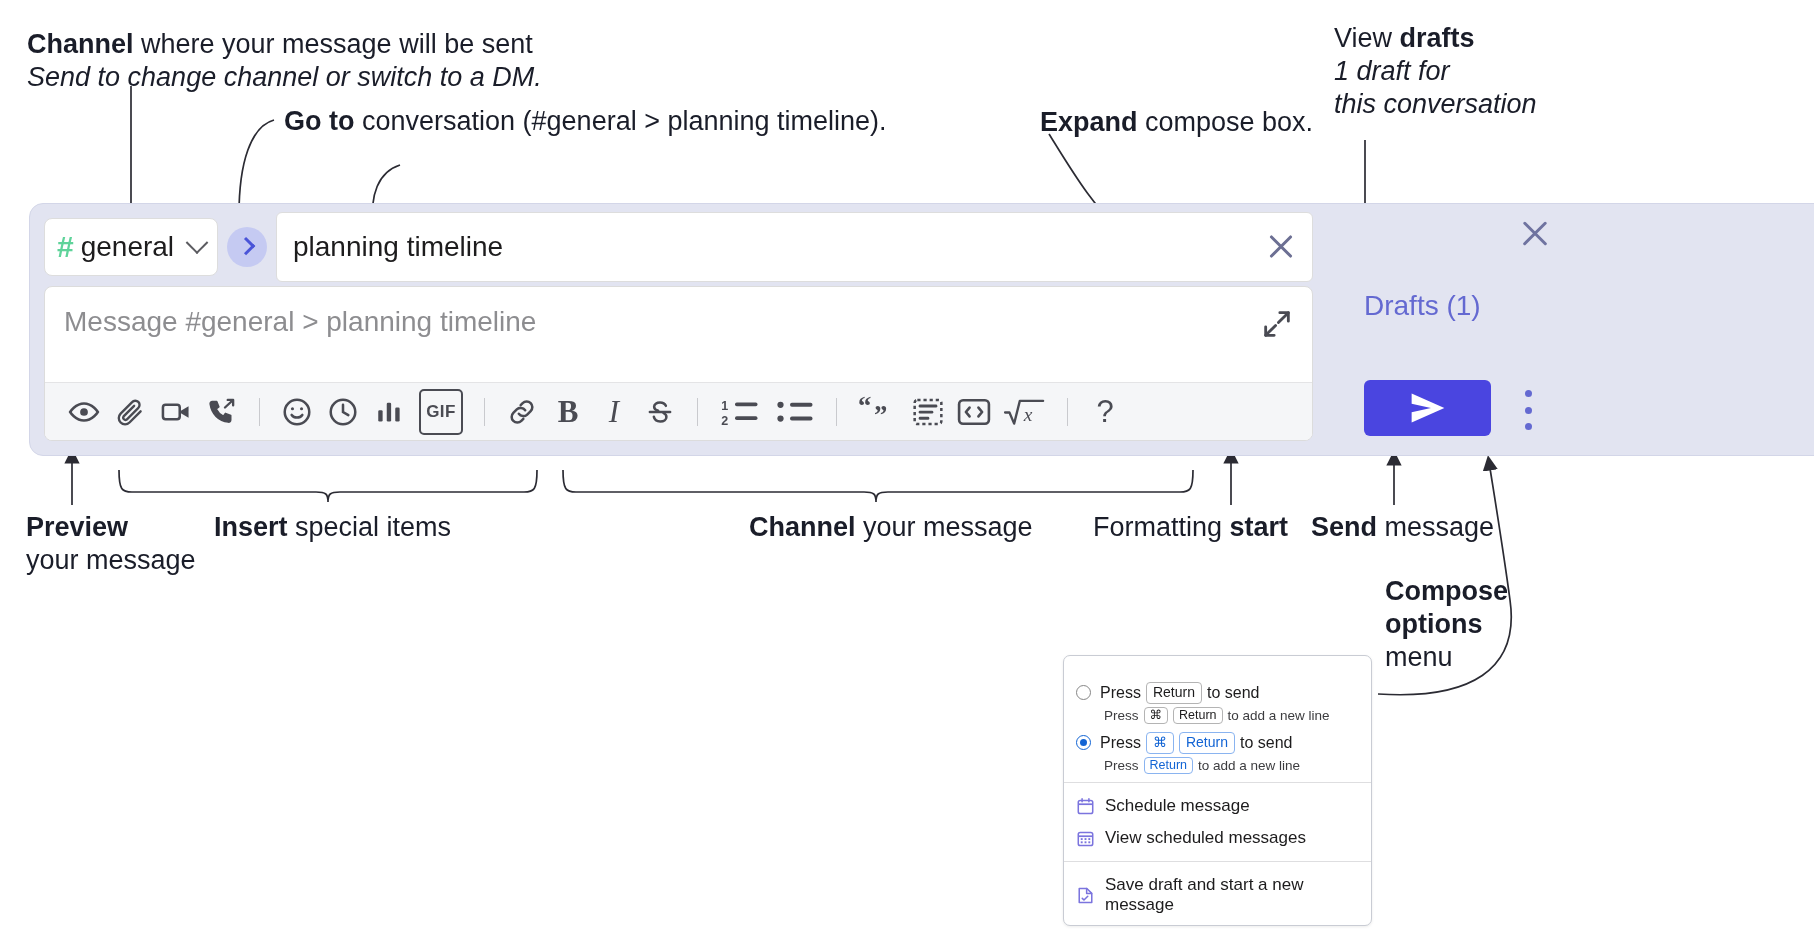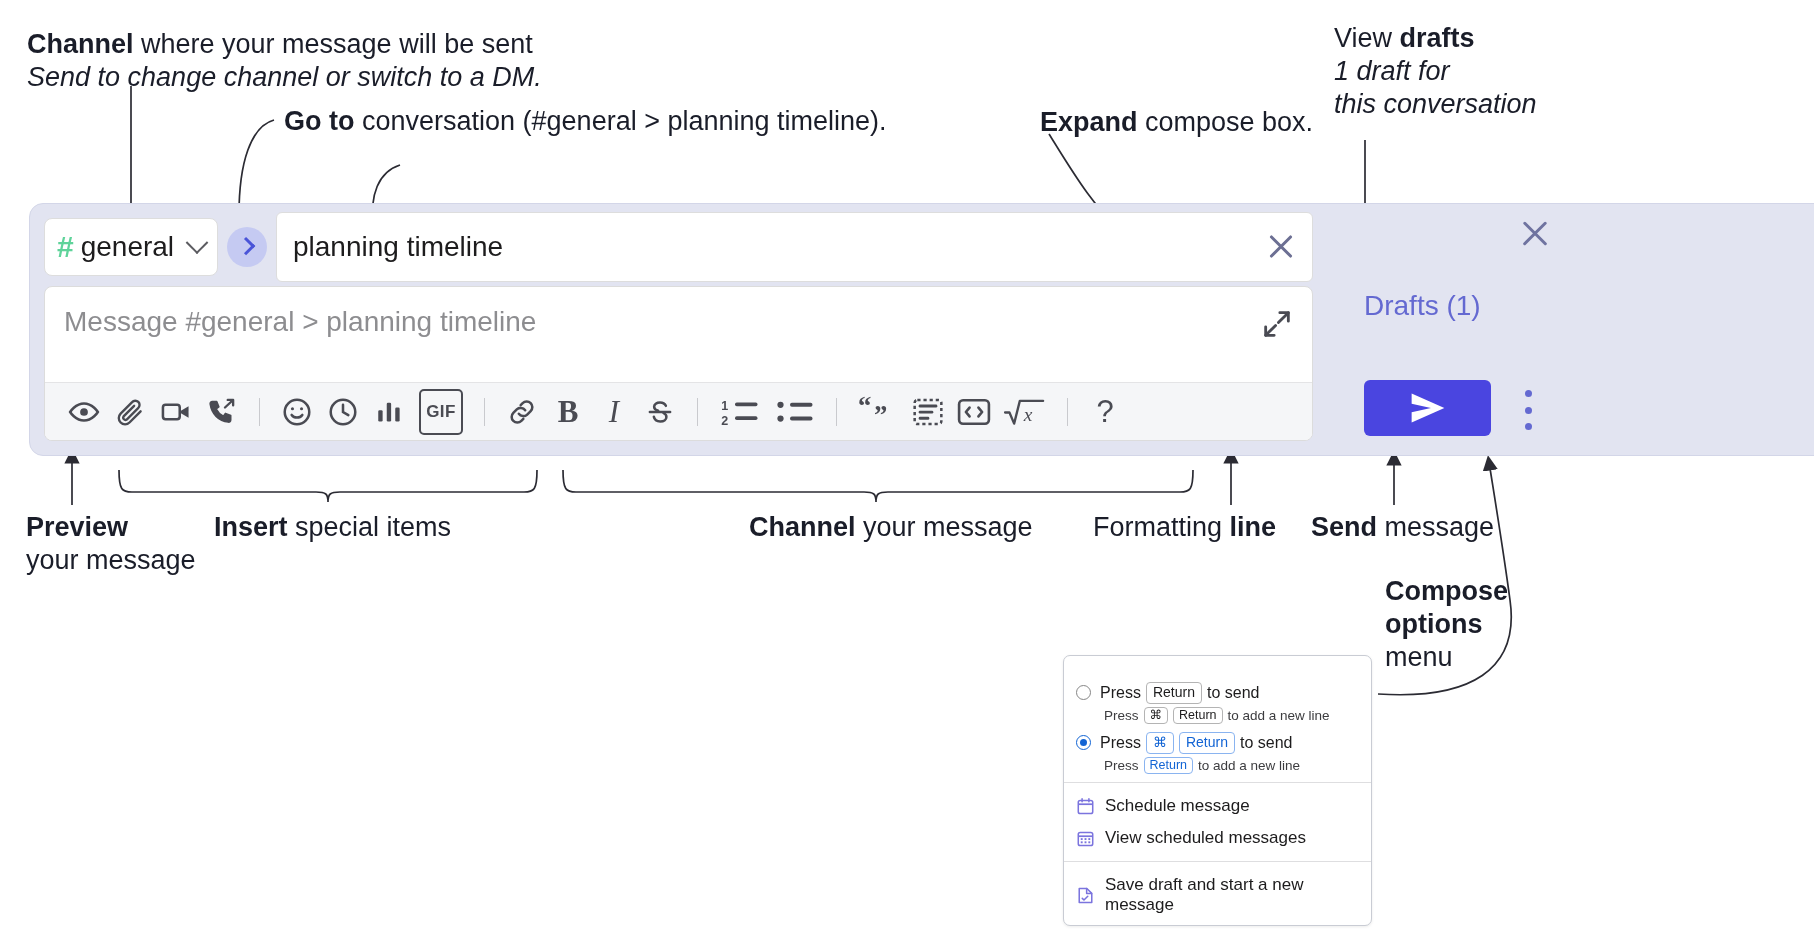--- a/index.html
+++ b/index.html
@@ -278,21 +278,21 @@
 
   <div class="anno" style="left:214px; top:511px;">
     <b>Insert</b><span> special items</span>
   </div>
 
   <div class="anno" style="left:749px; top:511px;">
     <b>Channel</b><span> your message</span>
   </div>
 
   <div class="anno" style="left:1093px; top:511px;">
-    <span>Formatting </span><b>line</b>
+    <span>Formatting </span><b>start</b>
   </div>
 
   <div class="anno" style="left:1311px; top:511px;">
     <b>Send</b><span> message</span>
   </div>
 
   <div class="anno" style="left:1385px; top:575px; font-weight:700;">
     <div>Compose</div>
     <div>options</div>
     <div style="font-weight:400;">menu</div>

